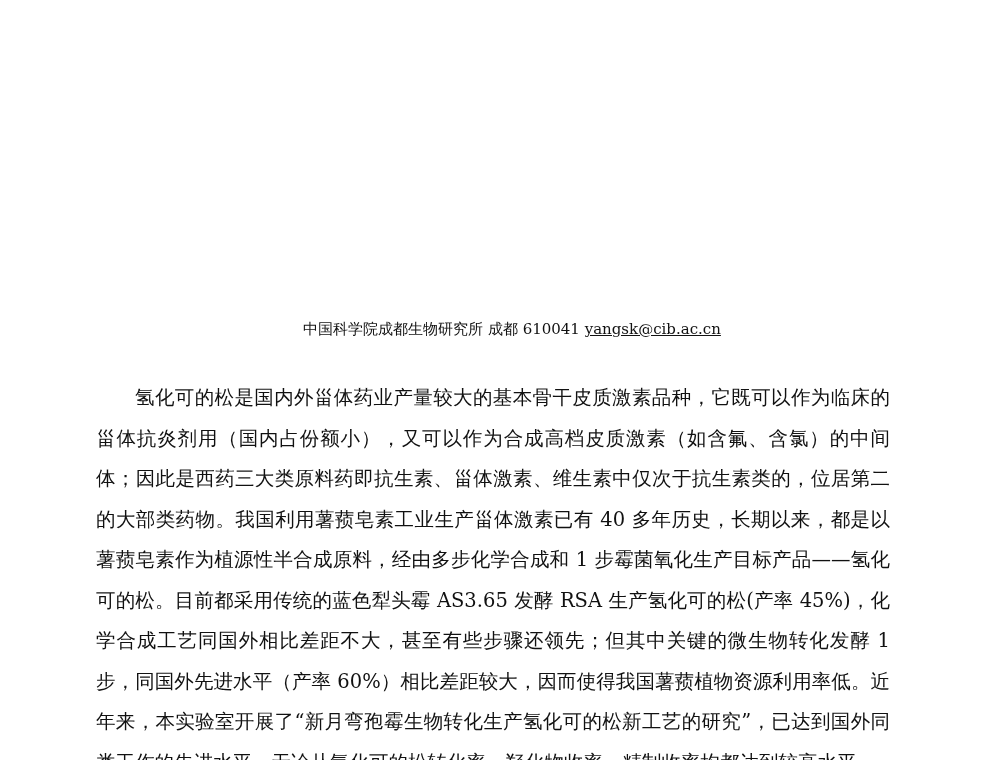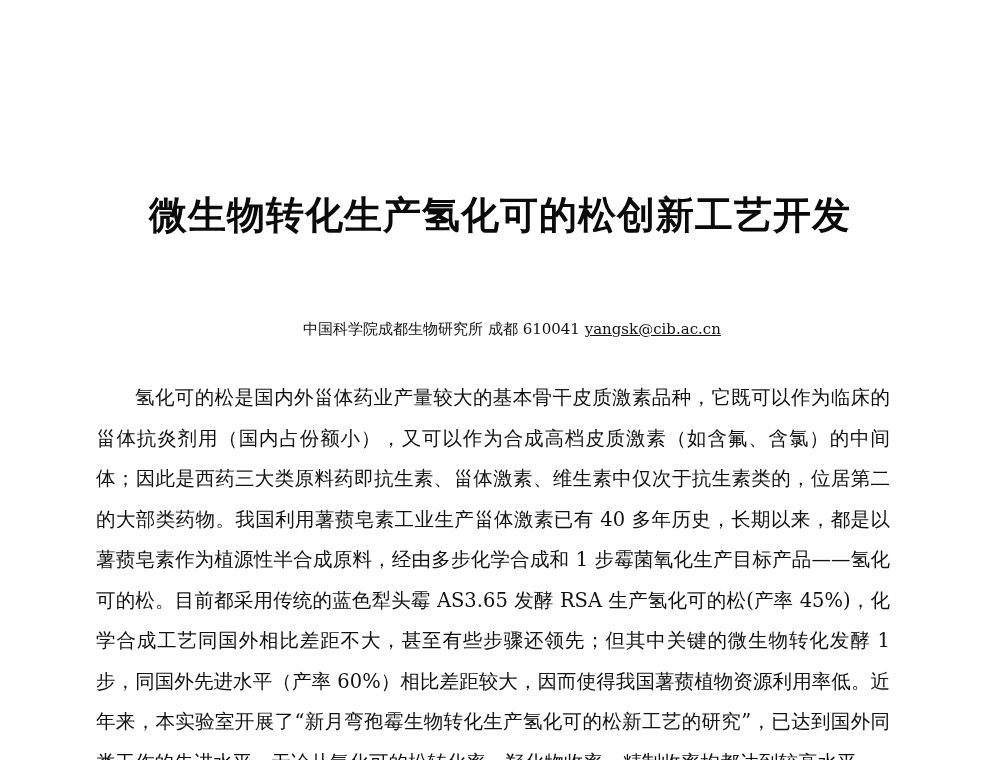--- a/index.html
+++ b/index.html
@@ -30,21 +30,20 @@
     .body-text {
       position: absolute; left: 96px; width: 794px; top: 378px;
       font-size: 19.5px; line-height: 40.5px; text-align: justify;
     }
     .body-text p { margin: 0; text-indent: 2em; }
   </style>
 </head>
 <body>
 
 <div class="page">
-  <div class="title">微生物转化生产氢化可的松创新工艺开发</div>
 
 
   <div class="affil">
     <span>中国科学院成都生物研究所</span>
     <span>成都 610041</span>
     <span class="email">yangsk@cib.ac.cn</span>
   </div>
 
   <div class="body-text">
     <p>氢化可的松是国内外甾体药业产量较大的基本骨干皮质激素品种，它既可以作为临床的甾体抗炎剂用（国内占份额小），又可以作为合成高档皮质激素（如含氟、含氯）的中间体；因此是西药三大类原料药即抗生素、甾体激素、维生素中仅次于抗生素类的，位居第二的大部类药物。我国利用薯蓣皂素工业生产甾体激素已有 40 多年历史，长期以来，都是以薯蓣皂素作为植源性半合成原料，经由多步化学合成和 1 步霉菌氧化生产目标产品——氢化可的松。目前都采用传统的蓝色犁头霉 AS3.65 发酵 RSA 生产氢化可的松(产率 45%)，化学合成工艺同国外相比差距不大，甚至有些步骤还领先；但其中关键的微生物转化发酵 1 步，同国外先进水平（产率 60%）相比差距较大，因而使得我国薯蓣植物资源利用率低。近年来，本实验室开展了“新月弯孢霉生物转化生产氢化可的松新工艺的研究”，已达到国外同类工作的先进水平，无论从氢化可的松转化率、羟化物收率、精制收率均都达到较高水平。</p>

